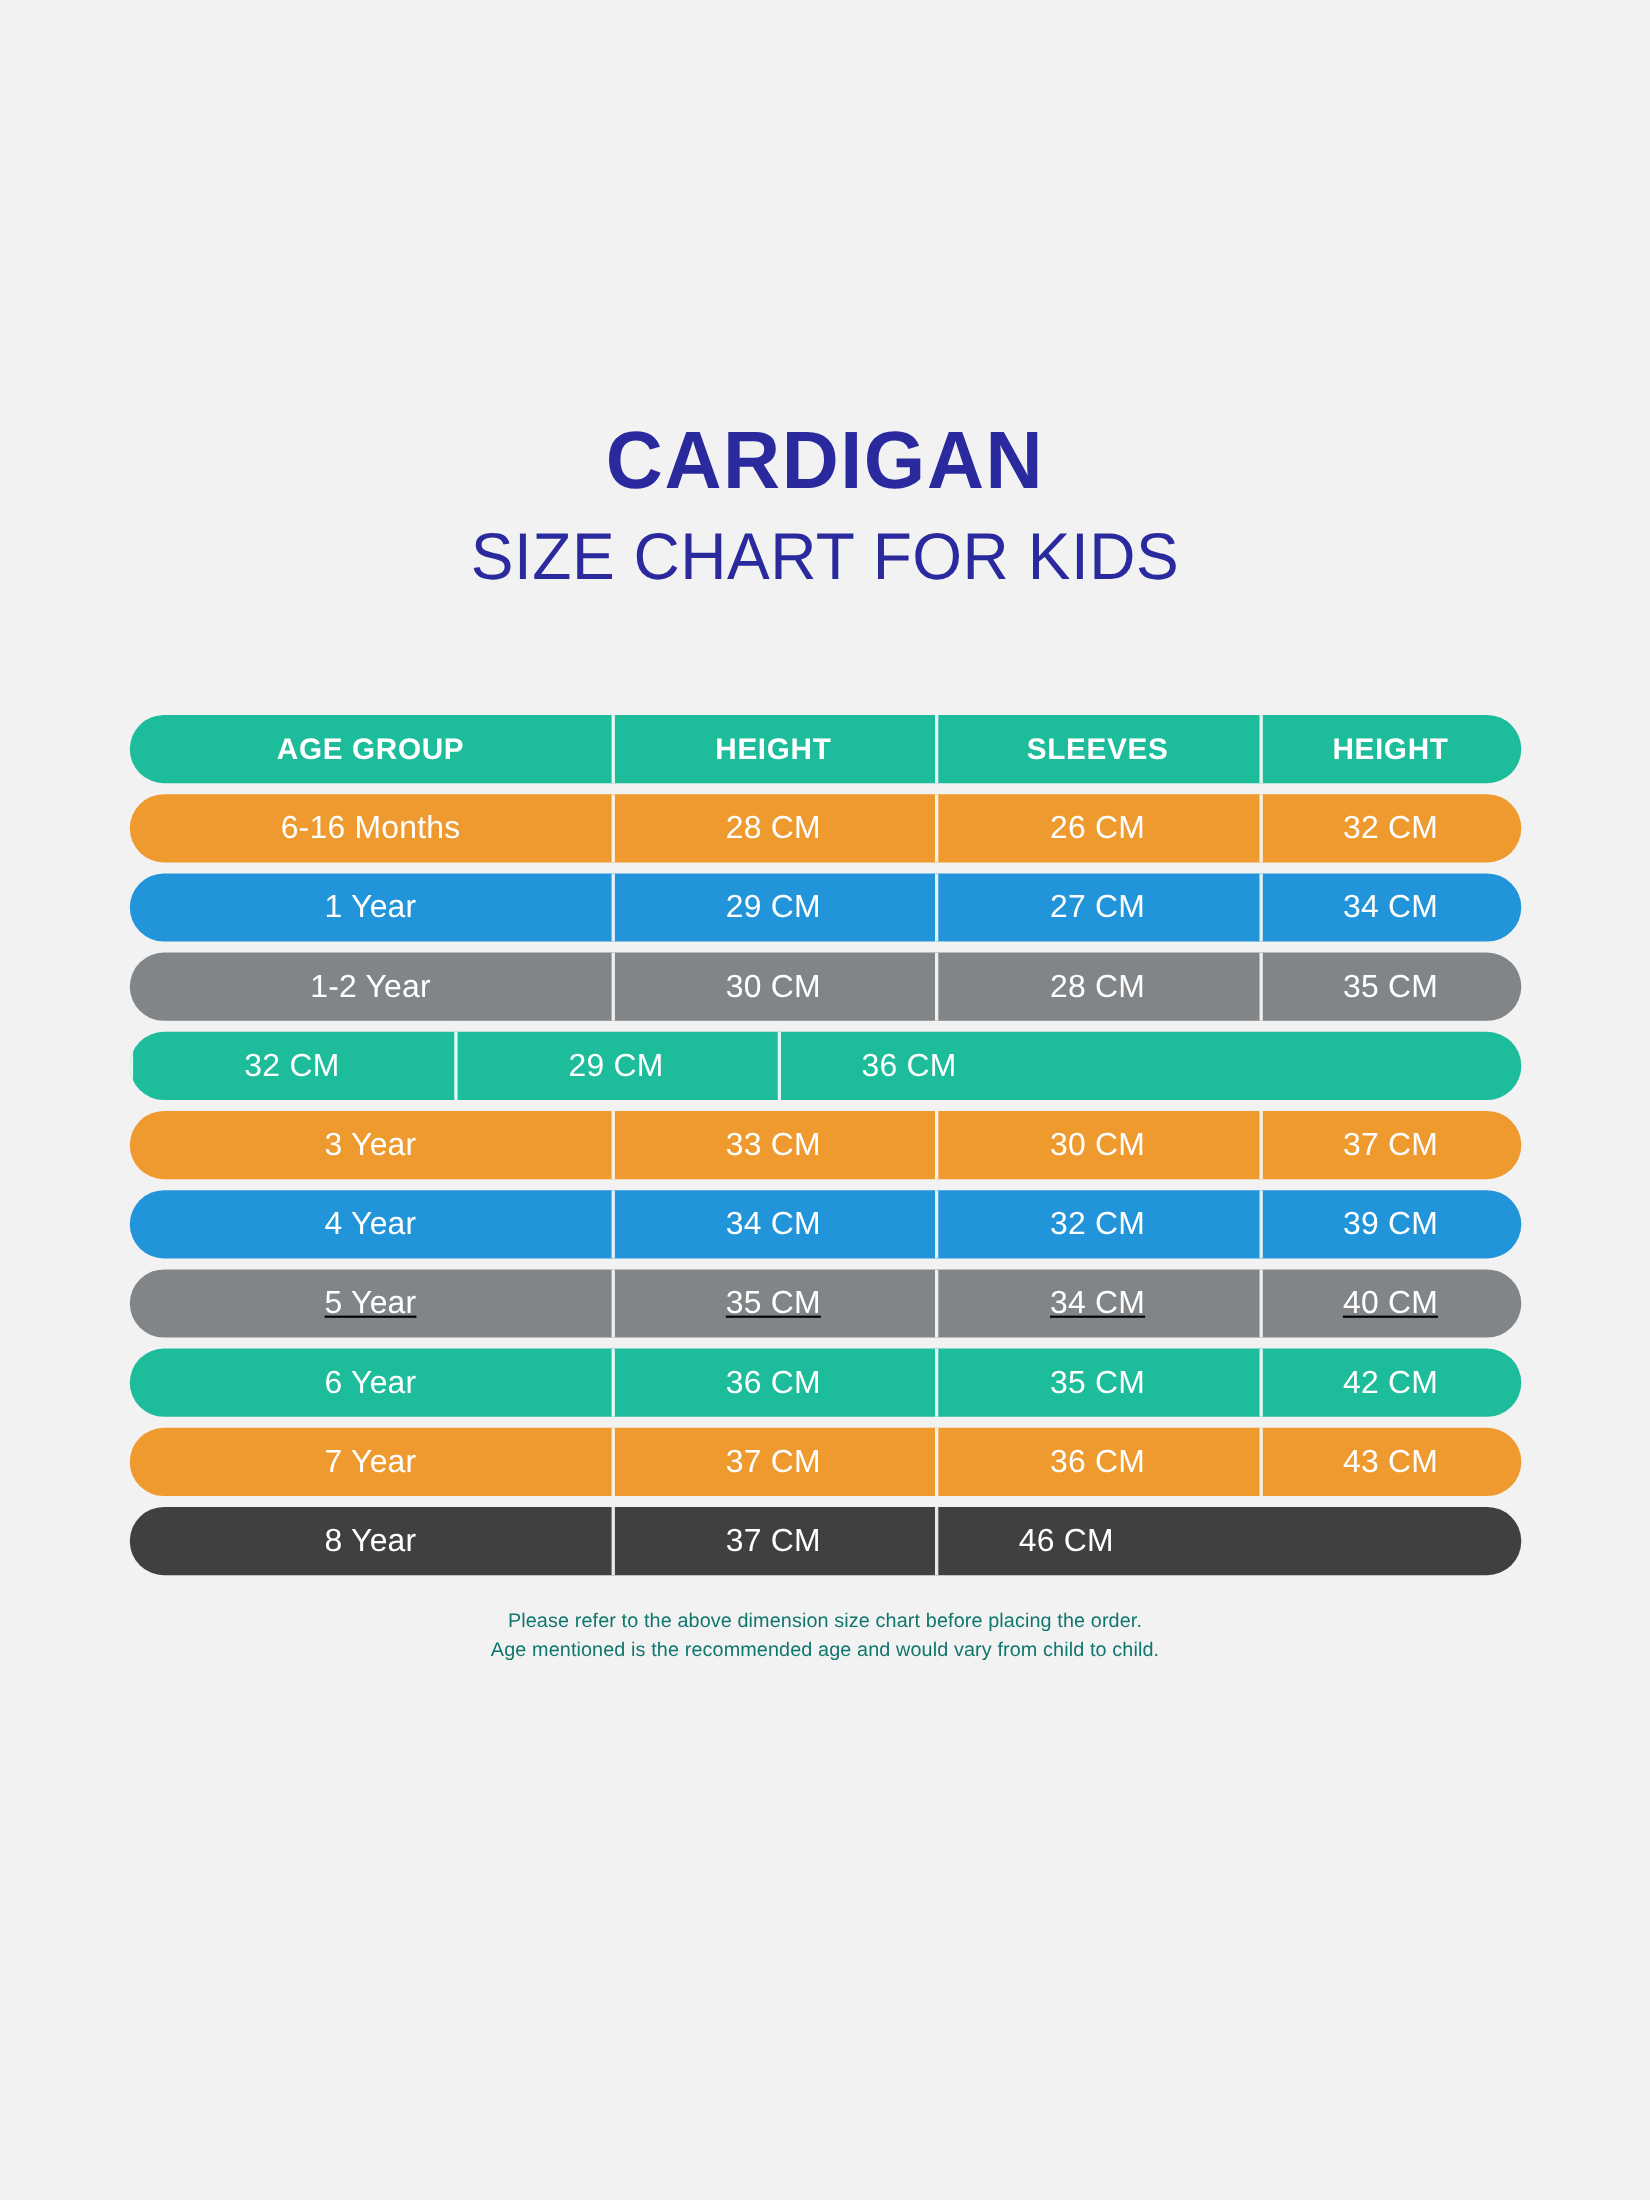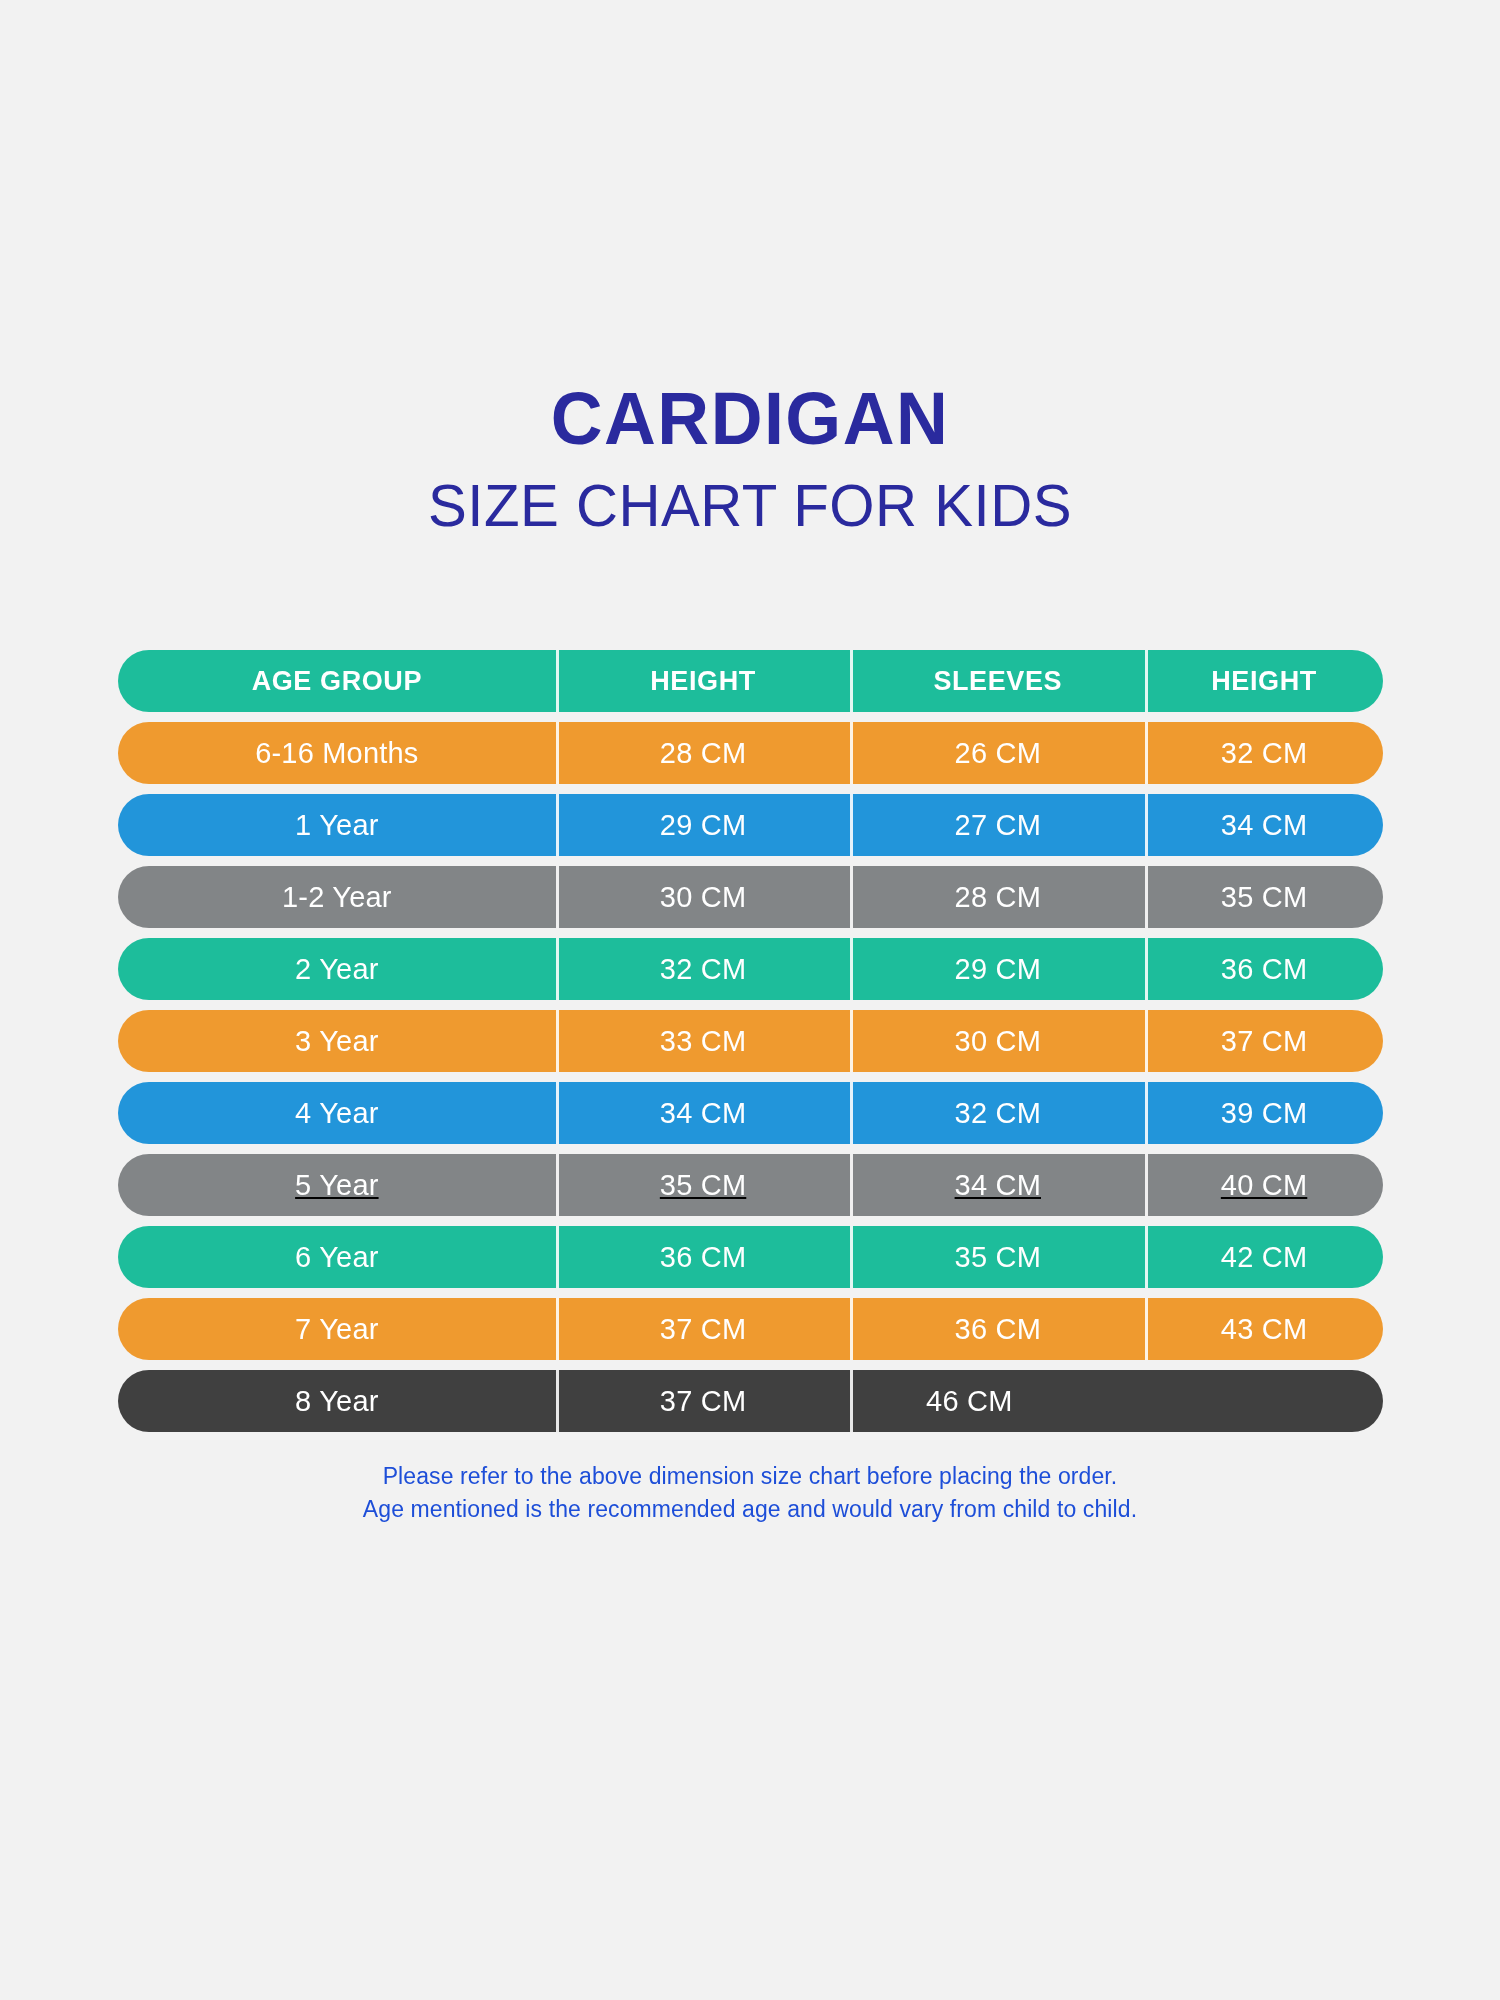--- a/index.html
+++ b/index.html
@@ -110,22 +110,22 @@
     letter-spacing: 0.2px;
   }
 
   
   .footer {
     position: absolute;
     top: 1460px;
     left: 0;
     width: 1500px;
     text-align: center;
-    color: #1d4ed8;
-    font-size: 23px;
+    color: #0f766e;
+    font-size: 18px;
     line-height: 1.45;
     font-weight: 400;
   }
   .footer div { letter-spacing: 0.1px; }
 </style>
 </head>
 <body>
 
 <div id="page">
 
@@ -156,21 +156,20 @@
           <div class="cell c2">27 CM</div>
           <div class="cell c3">34 CM</div>
         </div>
         <div class="row data-row" style="background: rgb(130, 133, 135);">
           <div class="cell c0">1-2 Year</div>
           <div class="cell c1">30 CM</div>
           <div class="cell c2">28 CM</div>
           <div class="cell c3">35 CM</div>
         </div>
         <div class="row data-row" style="background: rgb(29, 189, 155);">
-          <div class="cell c0">2 Year</div>
           <div class="cell c1">32 CM</div>
           <div class="cell c2">29 CM</div>
           <div class="cell c3">36 CM</div>
         </div>
         <div class="row data-row" style="background: rgb(239, 154, 47);">
           <div class="cell c0">3 Year</div>
           <div class="cell c1">33 CM</div>
           <div class="cell c2">30 CM</div>
           <div class="cell c3">37 CM</div>
         </div>

